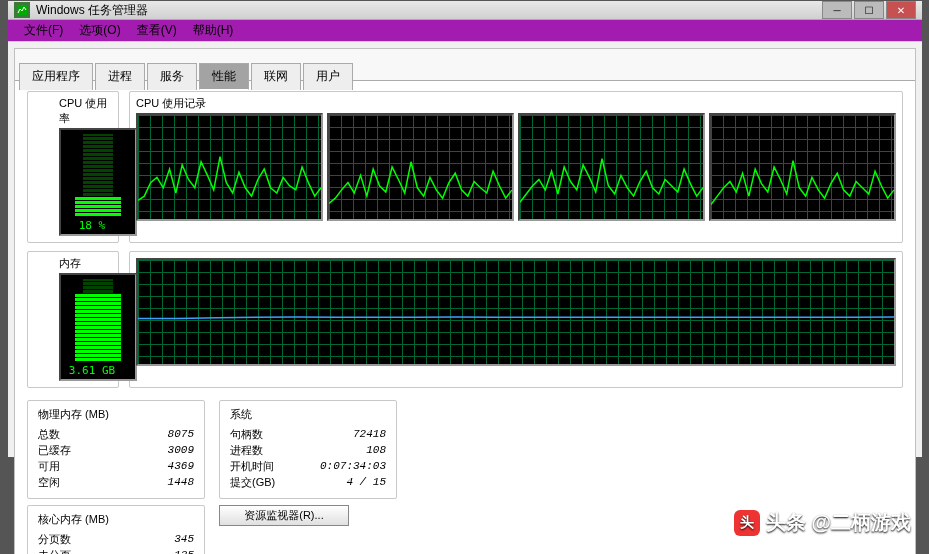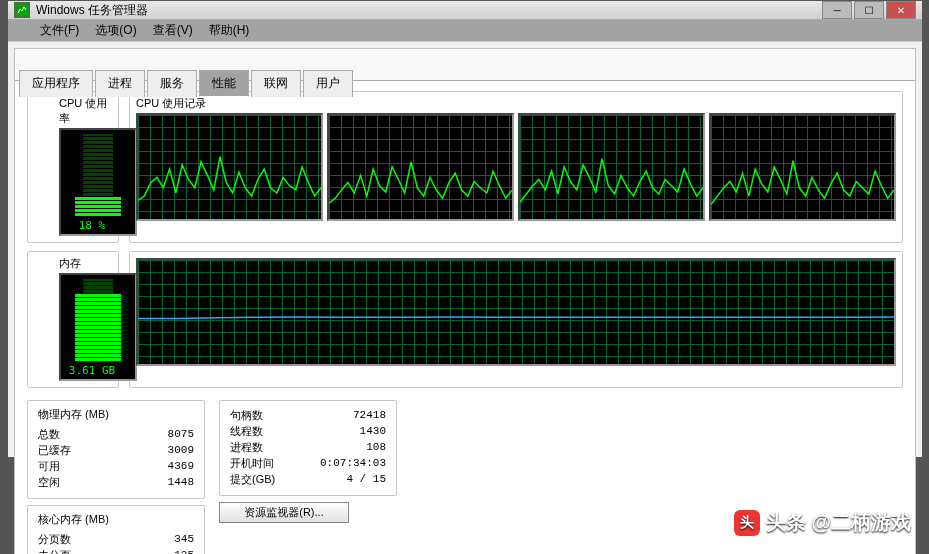--- a/index.html
+++ b/index.html
@@ -7,27 +7,27 @@
 
 .window { position: absolute; top: 0; left: 7px; width: 916px; height: 458px; background: #f0f0f0; border: 1px solid #555; display: flex; flex-direction: column; }
 
 .titlebar { height: 28px; background: linear-gradient(#e8e8e8, #d0d0d0); display: flex; align-items: center; padding: 0 6px; border-bottom: 1px solid #aaa; }
 .titlebar .icon { width: 16px; height: 16px; background: #3a7a3a; margin-right: 6px; display: inline-flex; align-items: center; justify-content: center; }
 .titlebar .title { font-size: 12px; color: #000; flex: 1; }
 .titlebar .controls { display: flex; gap: 2px; }
 .titlebar .ctrl { width: 30px; height: 18px; background: #bbb; border: 1px solid #888; display: flex; align-items: center; justify-content: center; font-size: 10px; cursor: default; }
 .titlebar .ctrl.close { background: #c75050; color: #fff; }
 
-.menubar { height: 22px; display: flex; align-items: center; padding: 0 24px; border-bottom: 1px solid #ccc; background: #a3a3a3; }
+.menubar { height: 22px; display: flex; align-items: center; padding: 0 8px; border-bottom: 1px solid #ccc; background: #a21caf; }
 .menubar .item { font-size: 12px; padding: 2px 8px; cursor: default; }
 
 .content { flex: 1; background: #fff; margin: 6px; border: 1px solid #c0c0c0; display: flex; flex-direction: column; }
 
 .tabs { display: flex; padding: 4px 4px 0 4px; border-bottom: 1px solid #aaa; background: #f8f8f8; }
-.tab { font-size: 12px; padding: 4px 12px; border: 1px solid #aaa; border-bottom: none; margin-right: 2px; background: #eee; cursor: default; position: relative; top: 17px; }
+.tab { font-size: 12px; padding: 4px 12px; border: 1px solid #aaa; border-bottom: none; margin-right: 2px; background: #eee; cursor: default; position: relative; top: 10px; }
 .tab.active { background: #a3a3a3; border-bottom: 1px solid #fff; }
 
 .perf { flex: 1; padding: 10px 12px 8px 12px; display: flex; flex-direction: column; gap: 8px; overflow: hidden; }
 
 .row1 { display: flex; gap: 10px; }
 .row2 { display: flex; gap: 10px; }
 
 .chartbox { border: 1px solid #c8c8c8; border-radius: 2px; padding: 4px 6px 6px 6px; }
 .chartbox .label { font-size: 11px; color: #000; margin-bottom: 2px; }
 
@@ -43,21 +43,21 @@
 .history .g::before { content: ""; position: absolute; inset: 0; background-image: repeating-linear-gradient(to right, #063 0, #063 1px, transparent 1px, transparent 12px), repeating-linear-gradient(to bottom, #063 0, #063 1px, transparent 1px, transparent 12px); }
 .history .g svg { position: absolute; inset: 0; width: 100%; height: 100%; }
 
 .mem-history .g { height: 108px; }
 
 .stats-row { display: flex; gap: 14px; margin-top: 4px; }
 .statbox { border: 1px solid #c8c8c8; border-radius: 2px; padding: 6px 10px 8px 10px; width: 178px; }
 .statbox .title { font-size: 11px; margin-bottom: 4px; }
 .statbox .line { display: flex; justify-content: space-between; font-size: 11px; line-height: 16px; }
 .statbox .line .k { min-width: 54px; }
-.statbox .line .v { text-align: right; font-family: "Courier New", monospace; }
+.statbox .line .v { text-align: right; font-family: "Courier New", monospace; font-style: italic; }
 
 .stats-col { display: flex; flex-direction: column; gap: 6px; }
 .button-row { margin-top: 6px; }
 .resmon-btn { font-size: 11px; padding: 2px 12px; border: 1px solid #888; background: linear-gradient(#fff,#e0e0e0); cursor: default; min-width: 130px; }
 
 .watermark { position: absolute; right: 18px; bottom: 18px; font-size: 20px; font-weight: bold; color: #fff; text-shadow: 0 1px 2px #000; display: flex; align-items: center; gap: 6px; }
 .watermark .logo { width: 26px; height: 26px; background: #e33; border-radius: 6px; display: flex; align-items: center; justify-content: center; font-size: 14px; }
 </style>
 </head>
 <body>
@@ -180,27 +180,24 @@
                 <span class="v">345</span>
               </div>
             <div class="line">
                 <span class="k">未分页</span>
                 <span class="v">135</span>
               </div>
           </div>
         </div>
         <div>
           <div class="statbox">
+            <div class="title">系统</div>
             <div class="line">
                 <span class="k">句柄数</span>
                 <span class="v">72418</span>
-              </div>
-            <div class="line">
-                <span class="k">线程数</span>
-                <span class="v">1430</span>
               </div>
             <div class="line">
                 <span class="k">进程数</span>
                 <span class="v">108</span>
               </div>
             <div class="line">
                 <span class="k">开机时间</span>
                 <span class="v">0:07:34:03</span>
               </div>
             <div class="line">

